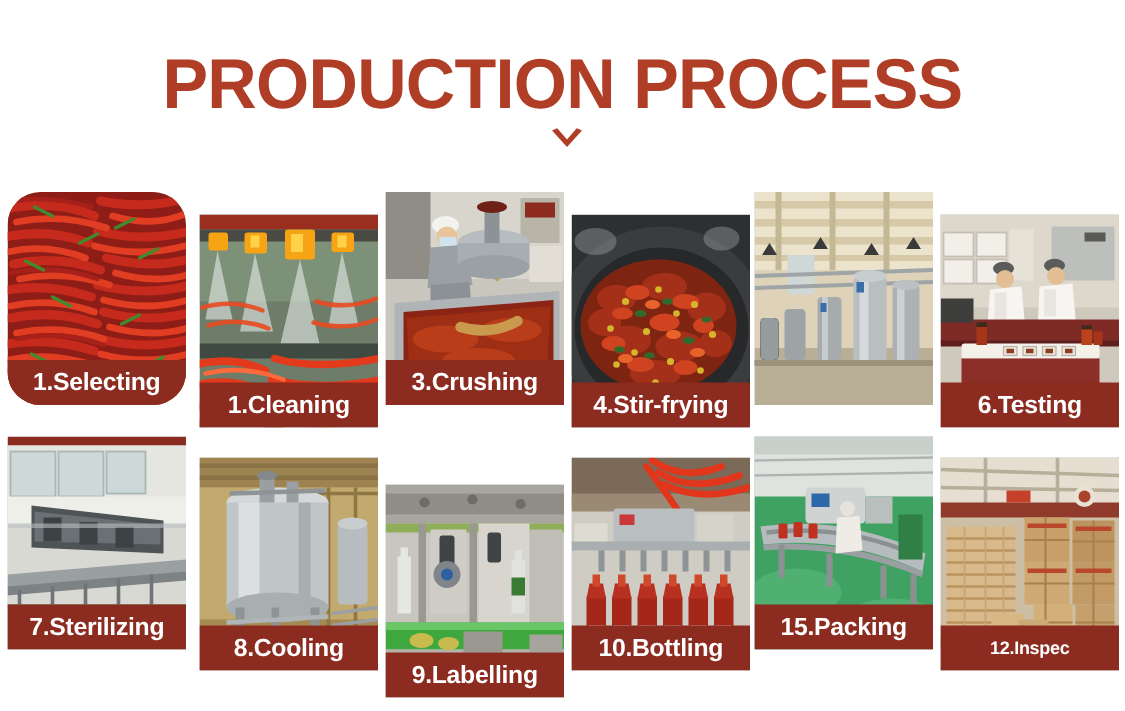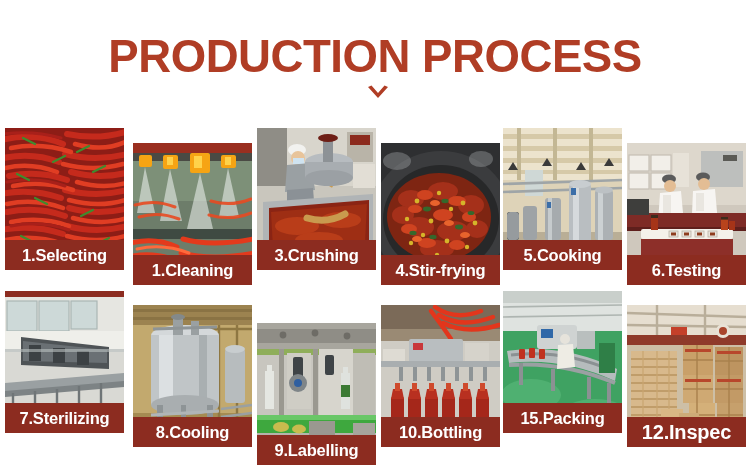--- a/index.html
+++ b/index.html
@@ -39,39 +39,39 @@
     position:absolute; left:0; bottom:0; width:119px; height:30px;
     background:#8c2c20;
     color:#ffffff;
     font-size:16.5px; font-weight:bold;
     line-height:30px;
     text-align:center;
     white-space:nowrap;
     overflow:hidden;
     letter-spacing:-0.2px;
   }
-  .cap-wide { font-size:20px; }
+  .cap-wide { font-size:12px; }
 </style>
 </head>
 <body>
 
 <div class="page">
 
   <div class="header">
     <div class="title">PRODUCTION PROCESS</div>
     <div class="chevron">
       <svg viewBox="0 0 24 18">
         <path d="M2 3 L12 14 L22 3 L18.5 1.5 L12 9 L5.5 1.5 Z" fill="#b03d25"></path>
       </svg>
     </div>
   </div>
 
   <div class="tiles">
 
-    <div class="tile" style="left:5px; top:10px;">
+    <div class="tile" style="left:5px; top:10px;border-radius:22px;">
       <div class="photo">
         <svg viewBox="0 0 119 142" preserveAspectRatio="none">
           <rect width="119" height="142" fill="#8d1d16"></rect>
           <g stroke-linecap="round" fill="none">
             <g stroke="#c52a1c" stroke-width="6">
               <path d="M-4 12 Q30 4 58 16"></path>
                 <path d="M62 6 Q92 12 120 4"></path>
               <path d="M-2 30 Q28 24 54 34"></path>
                 <path d="M60 26 Q90 34 122 26"></path>
               <path d="M4 48 Q34 42 62 52"></path>
@@ -330,21 +330,20 @@
           </g>
 
           <g fill="#3b6ea8">
             <rect x="68" y="60" width="5" height="7"></rect>
               <rect x="44" y="74" width="4" height="6"></rect>
           </g>
           <rect x="0" y="112" width="119" height="4" fill="#9d9versus"></rect>
           <rect x="0" y="112" width="119" height="4" fill="#9d937c"></rect>
         </svg>
       </div>
-      <div class="caption">5.Cooking</div>
     </div>
 
     <div class="tile" style="left:627px; top:25px;">
       <div class="photo">
         <svg viewBox="0 0 119 142" preserveAspectRatio="none">
           <rect width="119" height="142" fill="#cfc8bd"></rect>
           <rect width="119" height="62" fill="#ddd7cc"></rect>
 
           <g fill="#f2efe9" stroke="#c5bfb4" stroke-width="1.2">
             <rect x="2" y="12" width="20" height="16"></rect>

